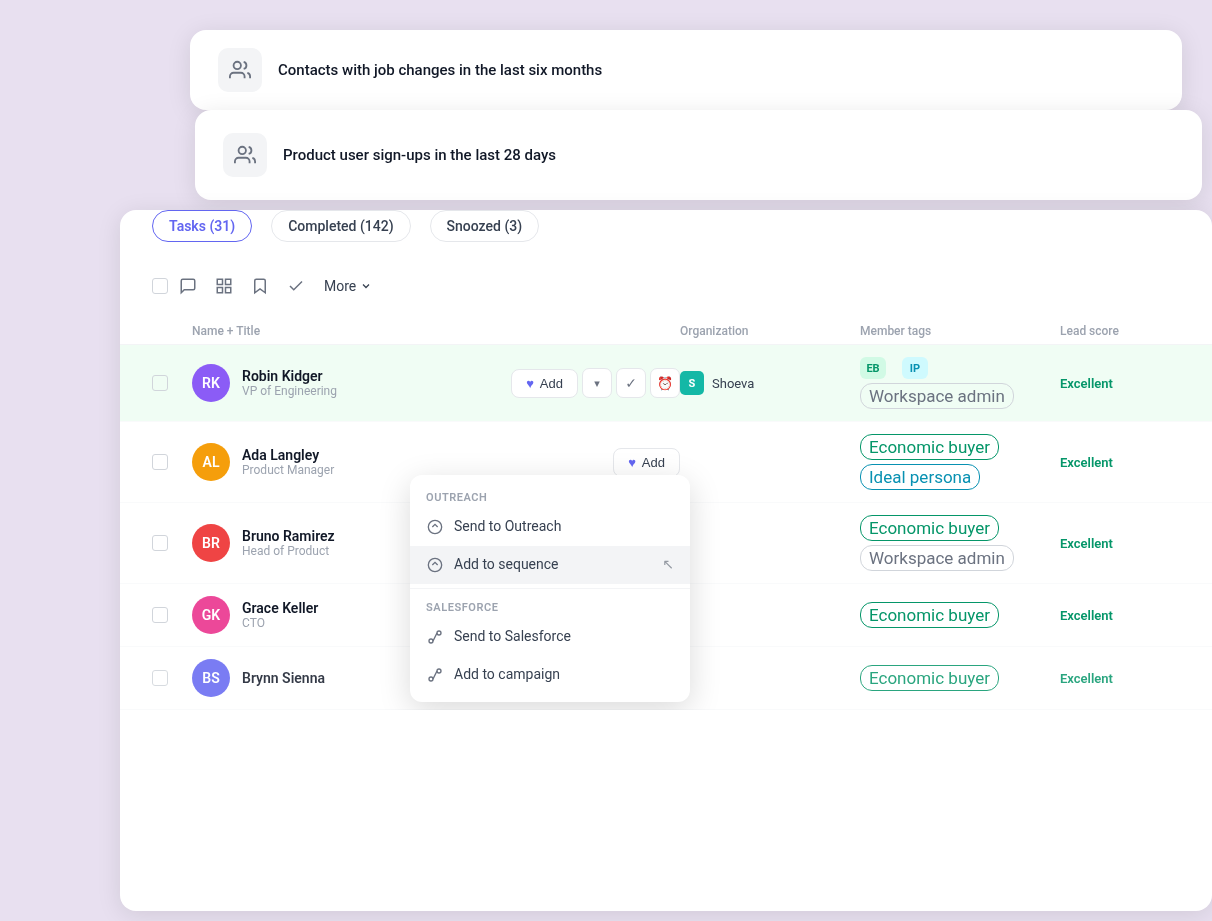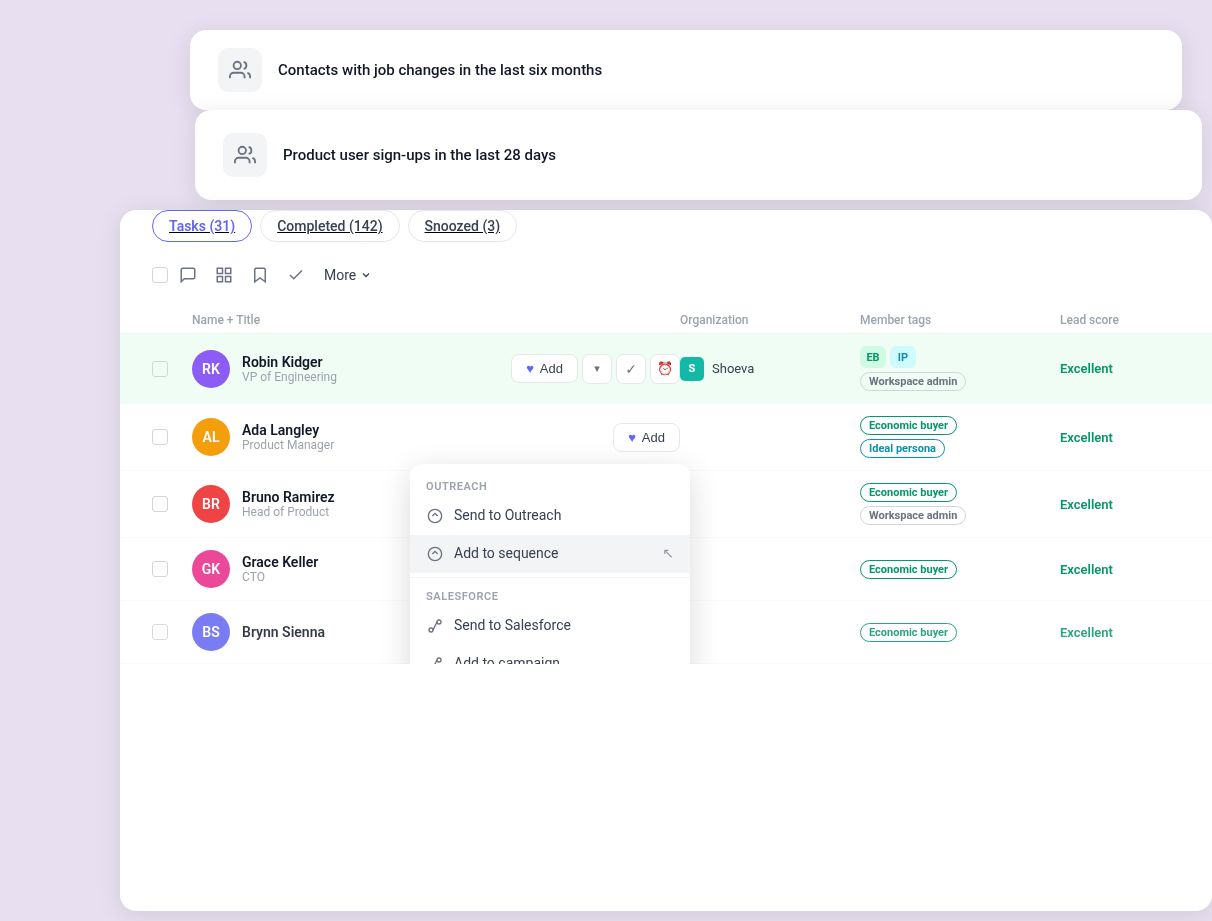--- a/index.html
+++ b/index.html
@@ -92,24 +92,23 @@
     }
 
     .main-title {
       font-size: 22px;
       font-weight: 700;
       color: #111827;
     }
 
     .tabs {
       display: flex;
-      gap: 8px;
+      gap: 19px;
       padding: 0 32px;
-      margin-bottom: 17px;
-      text-decoration: underline;
+      margin-bottom: 28px;
     }
 
     .tab {
       padding: 7px 16px;
       border-radius: 20px;
       font-size: 14px;
       font-weight: 500;
       cursor: pointer;
       border: 1.5px solid #e5e7eb;
       background: #fff;
@@ -302,30 +301,30 @@
     }
 
     .tags-cell {
       display: flex;
       flex-direction: column;
       gap: 4px;
     }
 
     .tags-row {
       display: flex;
-      gap: 4px;
+      gap: 16px;
       align-items: center;
       flex-wrap: wrap;
     }
 
     .tag {
       padding: 2px 8px;
       border-radius: 12px;
-      font-size: 11px;
-      font-weight: 700;
+      font-size: 17px;
+      font-weight: 400;
       border: 1.5px solid;
     }
 
     .tag-green {
       color: #059669;
       border-color: #059669;
       background: transparent;
     }
 
     .tag-blue {

